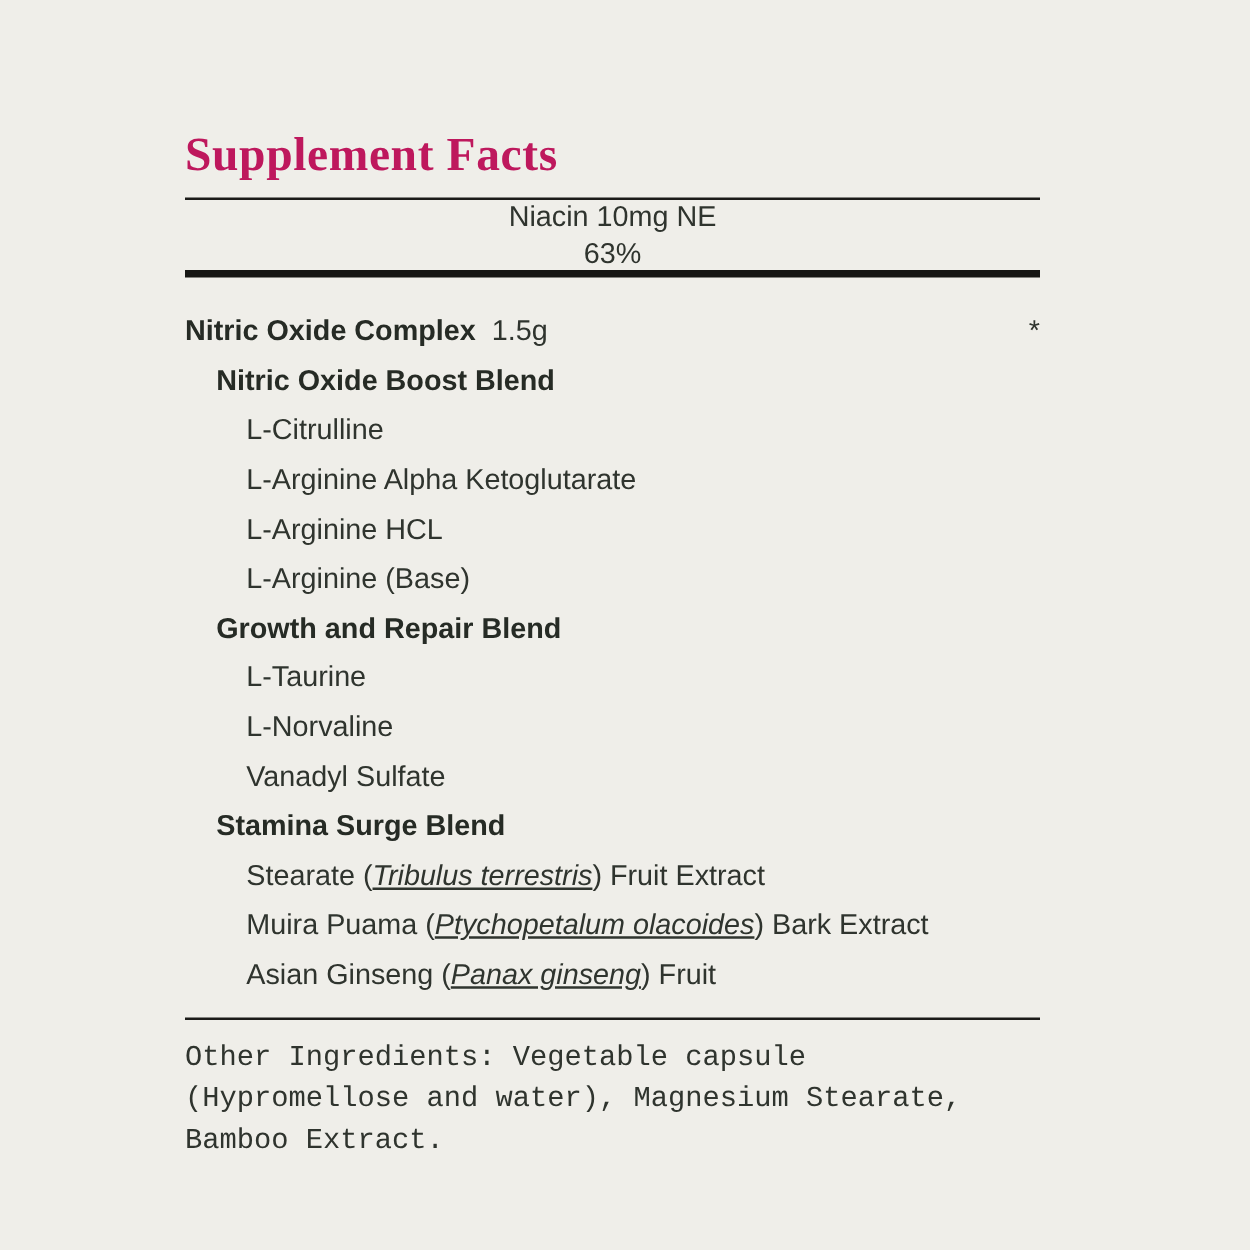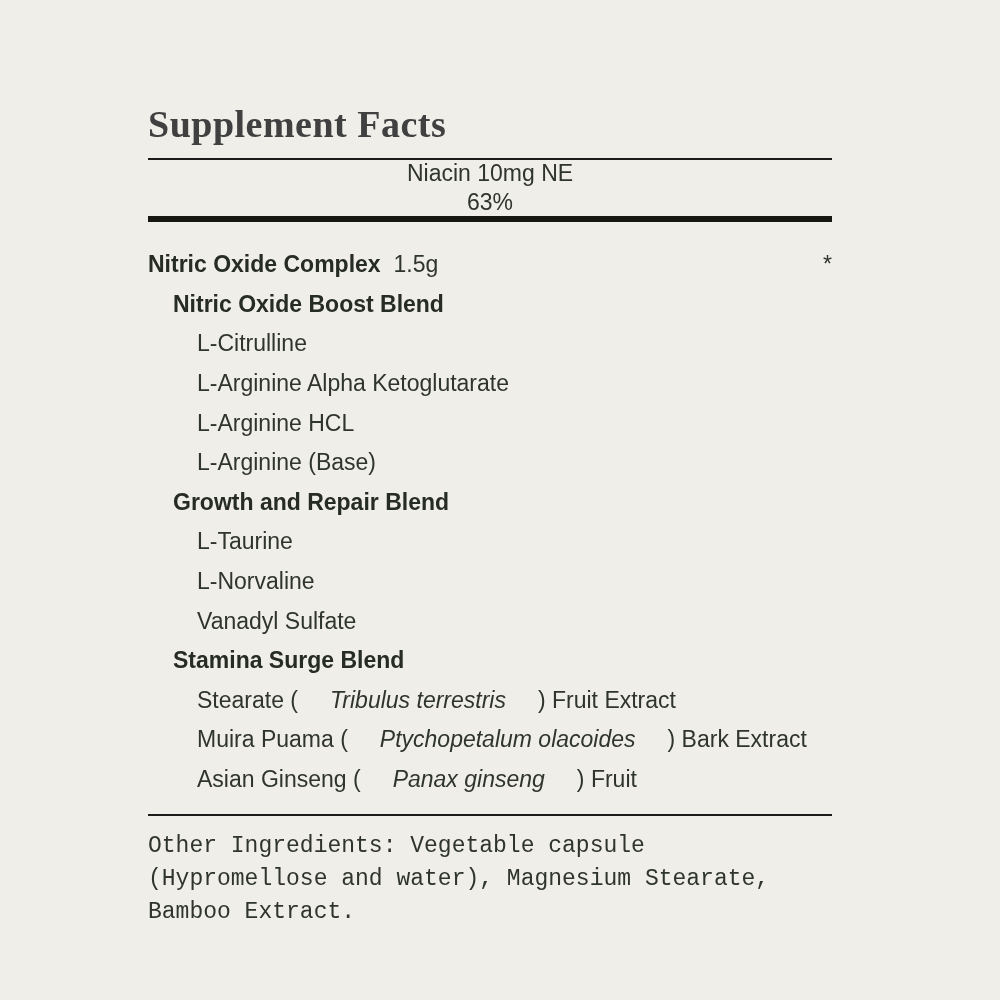--- a/index.html
+++ b/index.html
@@ -15,21 +15,21 @@
     left: 148px;
     top: 103px;
     width: 684px;
   }
 
   .title {
     font-family: "Liberation Serif", "DejaVu Serif", serif;
     font-weight: 700;
     font-size: 38px;
     line-height: 42px;
-    color: #404040;
+    color: #be185d;
     letter-spacing: 0.5px;
   }
 
   .rule-thin {
     height: 2px;
     background: #1b1b19;
     margin-top: 13px;
   }
 
   .niacin-row {
@@ -48,29 +48,28 @@
   }
 
   .list { margin-top: 23px; }
 
   .row {
     height: 39.6px;
     display: flex;
     align-items: center;
     font-size: 23px;
     color: #2f342e;
-    gap: 32px;
   }
   .row.between { justify-content: space-between; }
 
   .bold { font-weight: 700; color: #262b25; }
   .amount { margin-left: 0.28em; font-weight: 400; color: #2f342e; }
   .indent-1 { padding-left: 25px; }
   .indent-2 { padding-left: 49px; }
-  .latin { font-style: italic; }
+  .latin { font-style: italic; text-decoration: underline; }
   .dv { color: #2f342e; }
 
   .rule-bottom { margin-top: 15px; }
 
   .other {
     margin-top: 14px;
     width: 662px;
     font-size: 23px;
     line-height: 33px;
     color: #2f342e;

